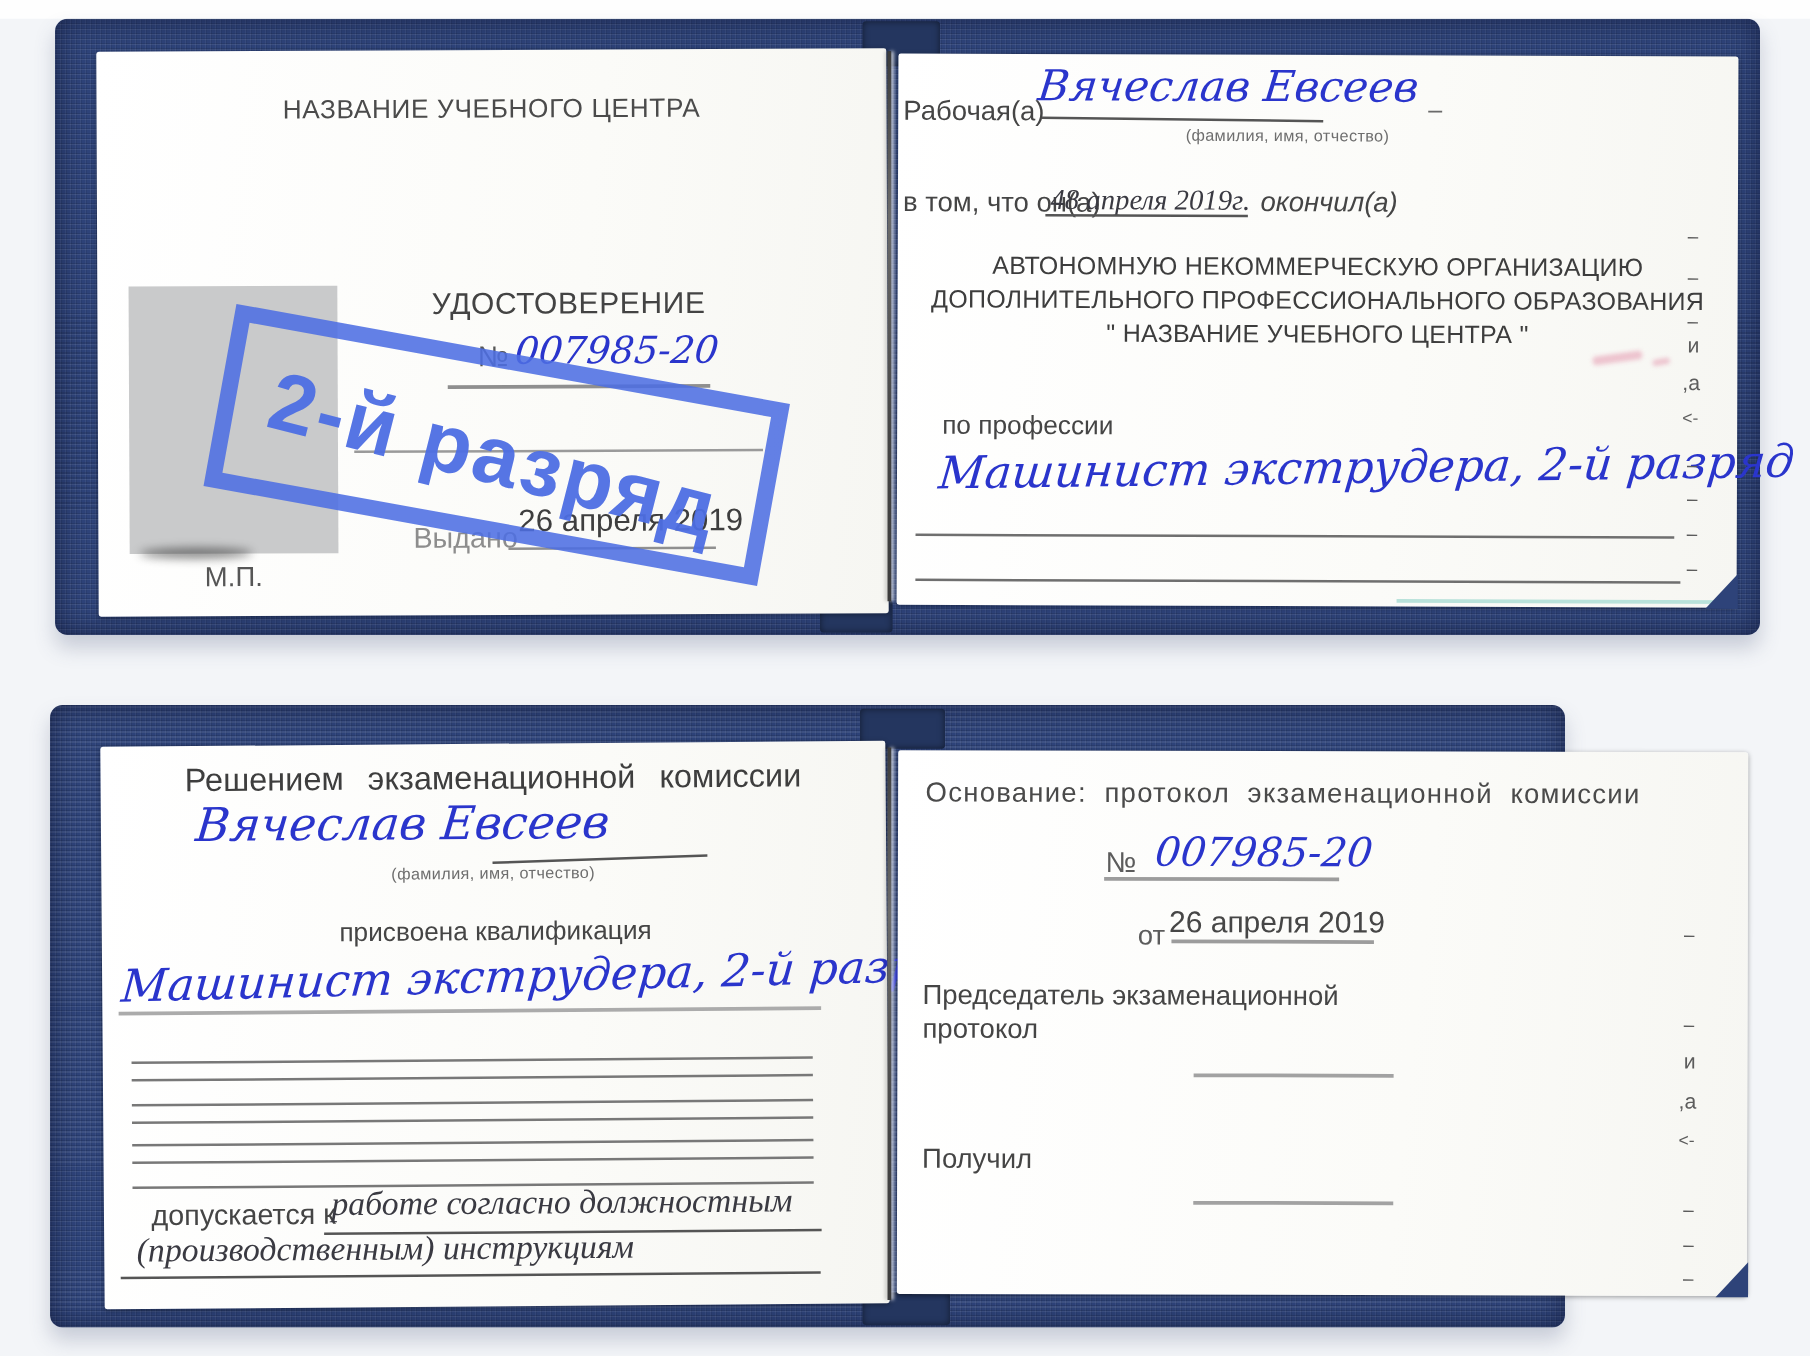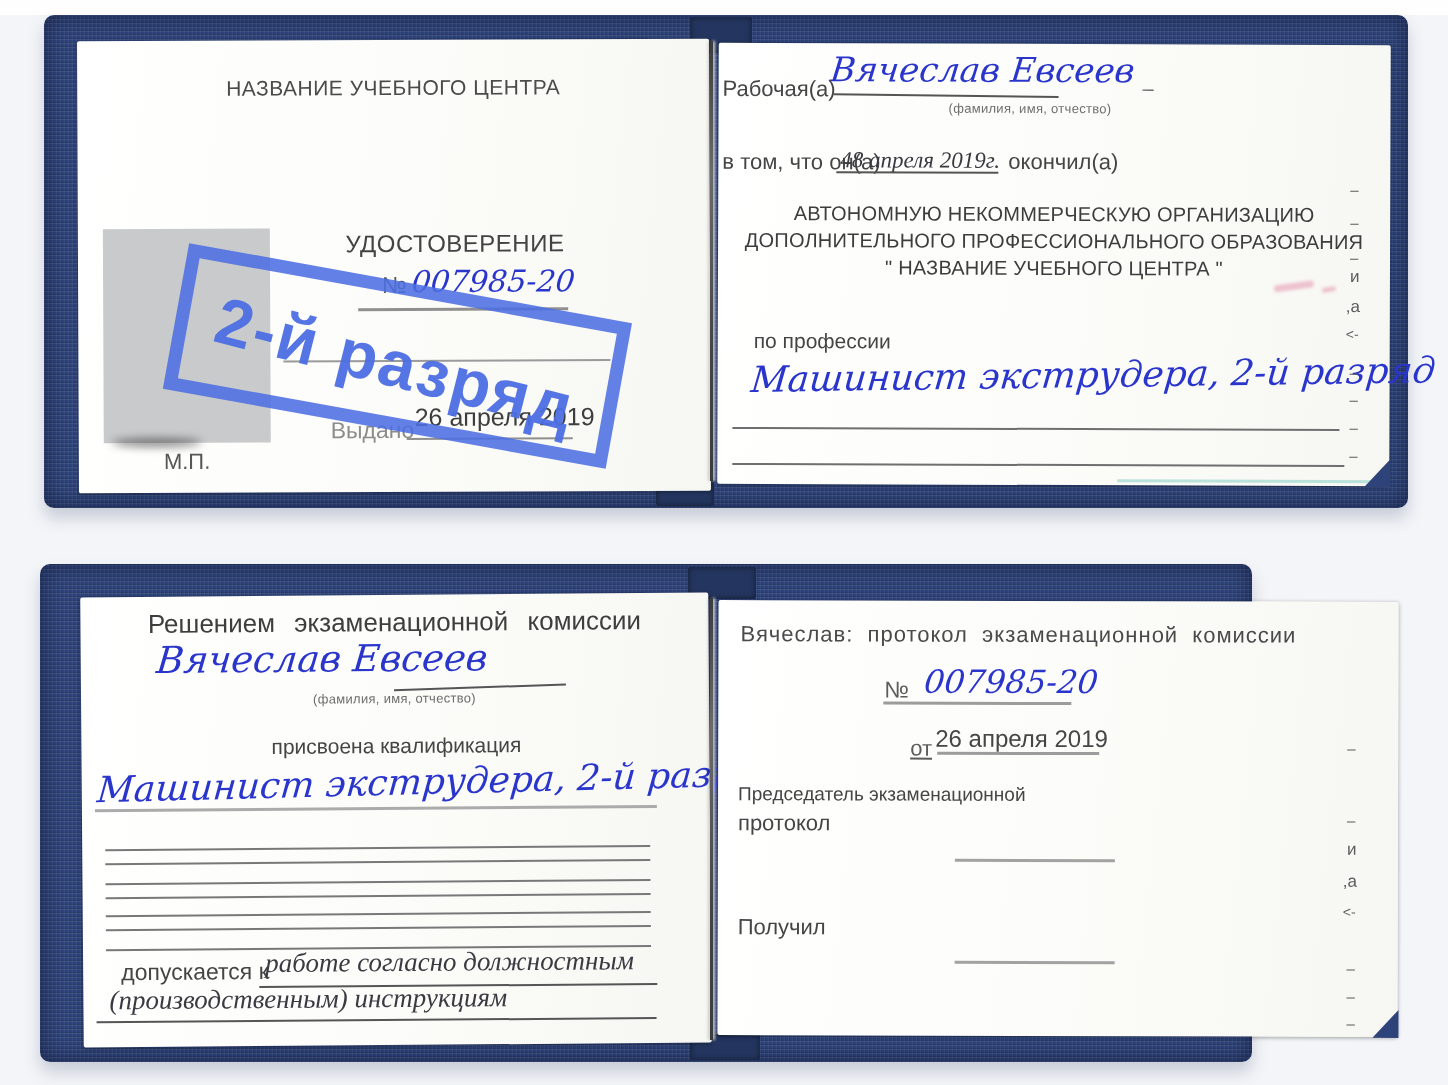--- a/index.html
+++ b/index.html
@@ -96,21 +96,21 @@
     <div class="page page-tr">
       <div class="script" style="left:112px;top:6px;font-size:34px;">Вячеслав Евсеев</div>
       <div class="lbl" style="left:4px;top:33px;font-size:22px;">Рабочая(а)</div>
       <div class="line line-dark" style="left:115px;top:51px;width:225px;transform:rotate(0.5deg);"></div>
       <div class="lbl" style="left:424px;top:33px;font-size:20px;color:#6a6a6a;">–</div>
       <div class="lbl small" style="left:230px;top:57px;width:120px;">(фамилия, имя, отчество)</div>
 
       <div class="lbl" style="left:4px;top:106px;font-size:22px;">в том, что он(а)</div>
       <div class="ital" style="left:122px;top:104px;font-size:23px;">48 апреля 2019г.</div>
       <div class="line line-dark" style="left:118px;top:128px;width:162px;"></div>
-      <div class="lbl" style="left:290px;top:105px;font-size:22px;">окончил(а)</div>
+      <div class="lbl" style="left:290px;top:105px;font-size:22px;font-style:italic;">окончил(а)</div>
 
       <div class="org">
         <div>АВТОНОМНУЮ НЕКОММЕРЧЕСКУЮ ОРГАНИЗАЦИЮ</div>
         <div>ДОПОЛНИТЕЛЬНОГО ПРОФЕССИОНАЛЬНОГО ОБРАЗОВАНИЯ</div>
         <div>"    НАЗВАНИЕ УЧЕБНОГО ЦЕНТРА    "</div>
       </div>
 
       <div class="lbl" style="left:36px;top:286px;font-size:21px;">по профессии</div>
       <div class="script" style="left:34px;top:310px;font-size:36px;transform:skewX(-6deg) rotate(-1deg);">Машинист экструдера, 2-й разряд</div>
       <div class="line" style="left:15px;top:384px;width:607px;background:#6f6f6f;"></div>
@@ -164,33 +164,33 @@
 
       <div class="lbl" style="left:38px;top:362px;font-size:23px;">допускается к</div>
       <div class="ital" style="left:182px;top:352px;font-size:27px;">работе согласно должностным</div>
       <div class="line line-dark" style="left:176px;top:390px;width:398px;"></div>
       <div class="ital" style="left:26px;top:388px;font-size:27px;">(производственным) инструкциям</div>
       <div class="line line-dark" style="left:13px;top:424px;width:560px;"></div>
     </div>
 
     <div class="page page-br">
       <div class="lbl" style="left:22px;top:21px;font-size:22px;letter-spacing:1px;word-spacing:7px;color:#4a4a4a;">
-        <span>Вячеслав:</span>
+        <span>Основание:</span>
         <span>протокол экзаменационной комиссии</span>
       </div>
 
       <div class="lbl" style="left:166px;top:76px;font-size:23px;color:#5c5c5c;">№</div>
       <div class="script" style="left:206px;top:62px;font-size:32px;">007985-20</div>
       <div class="line line-thick" style="left:165px;top:101px;width:188px;background:#9c9c9c;"></div>
 
-      <div class="lbl" style="left:192px;top:135px;font-size:22px;color:#5c5c5c;text-decoration:underline;">от</div>
+      <div class="lbl" style="left:192px;top:135px;font-size:22px;color:#5c5c5c;">от</div>
       <div class="lbl" style="left:217px;top:124px;font-size:24px;color:#464646;">26 апреля 2019</div>
       <div class="line line-thick" style="left:219px;top:151px;width:162px;background:#9c9c9c;"></div>
 
-      <div class="lbl" style="left:20px;top:183px;font-size:19px;">Председатель экзаменационной</div>
+      <div class="lbl" style="left:20px;top:183px;font-size:22px;">Председатель экзаменационной</div>
       <div class="lbl" style="left:20px;top:210px;font-size:22px;">протокол</div>
       <div class="line line-thick" style="left:237px;top:258px;width:160px;background:#a2a2a2;"></div>
 
       <div class="lbl" style="left:20px;top:314px;font-size:22px;">Получил</div>
       <div class="line line-thick" style="left:237px;top:360px;width:160px;background:#a2a2a2;"></div>
 
       <div>
         <span class="edge-mark" style="left:629px;top:138px;">–</span>
         <span class="edge-mark" style="left:629px;top:210px;">–</span>
         <span class="edge-mark" style="left:629px;top:238px;font-size:17px;">и</span>

